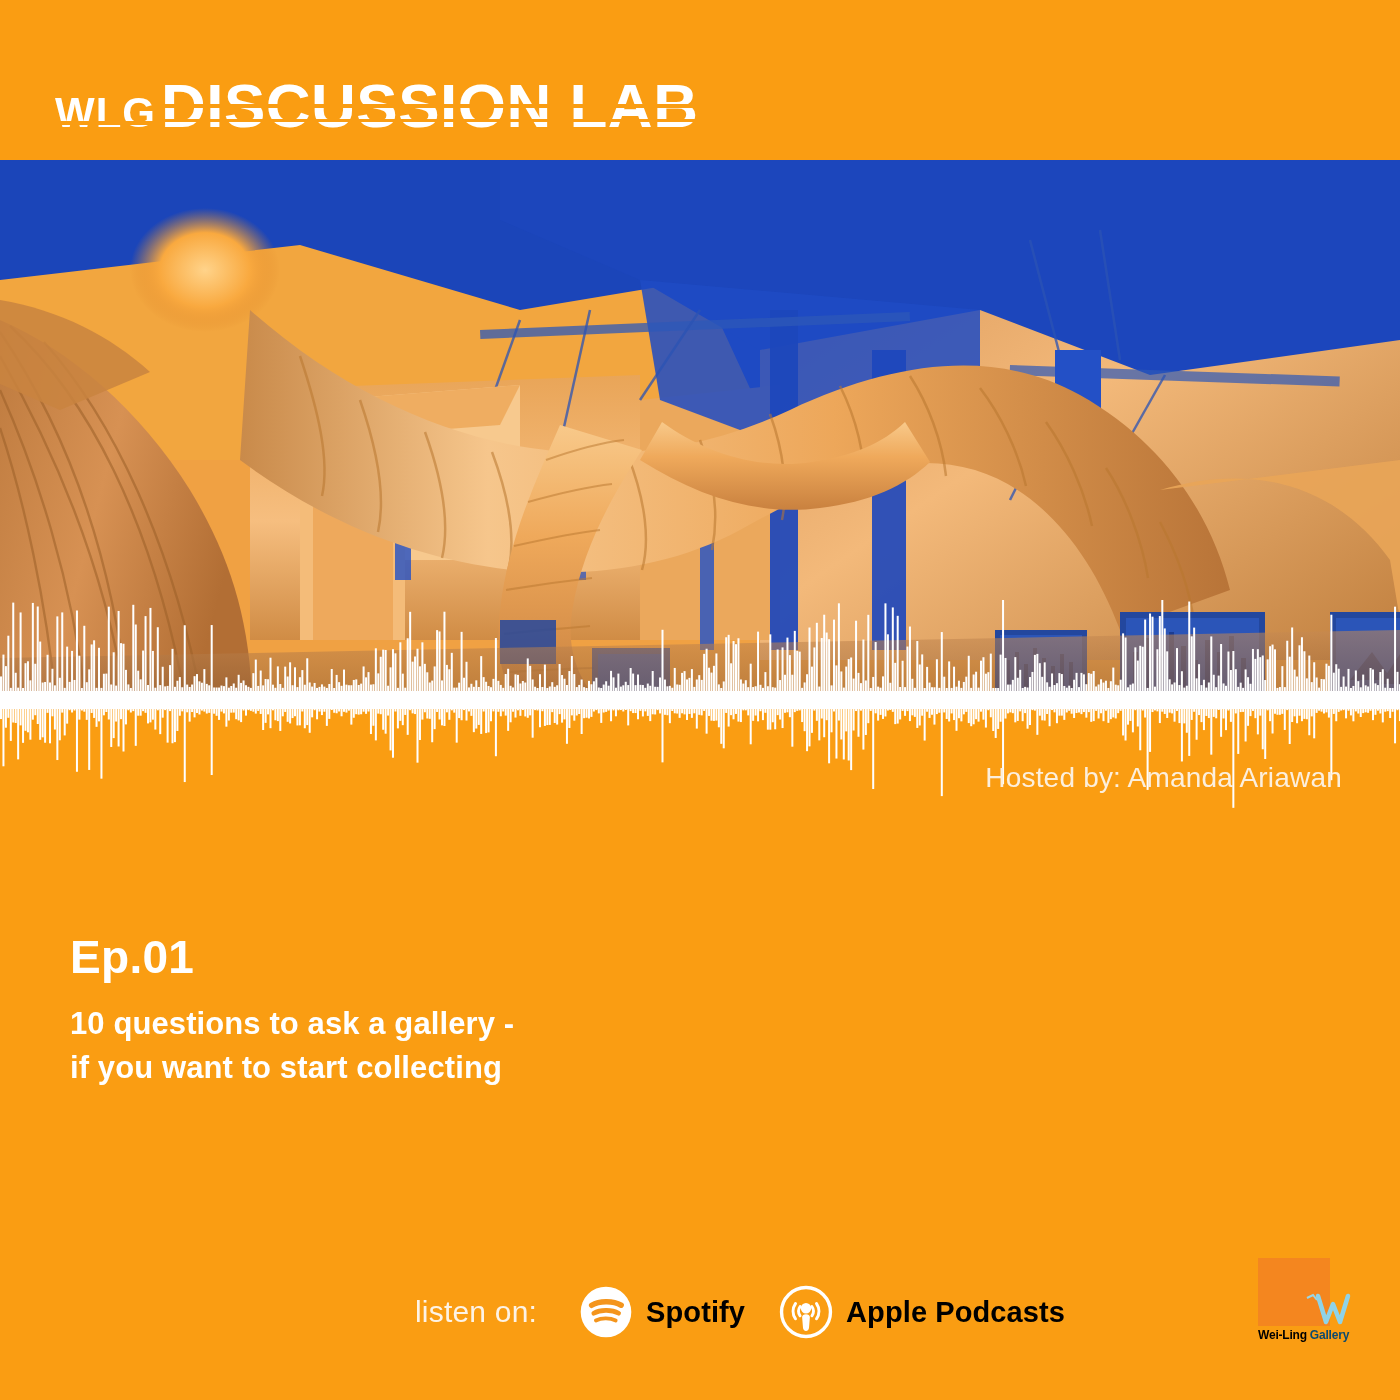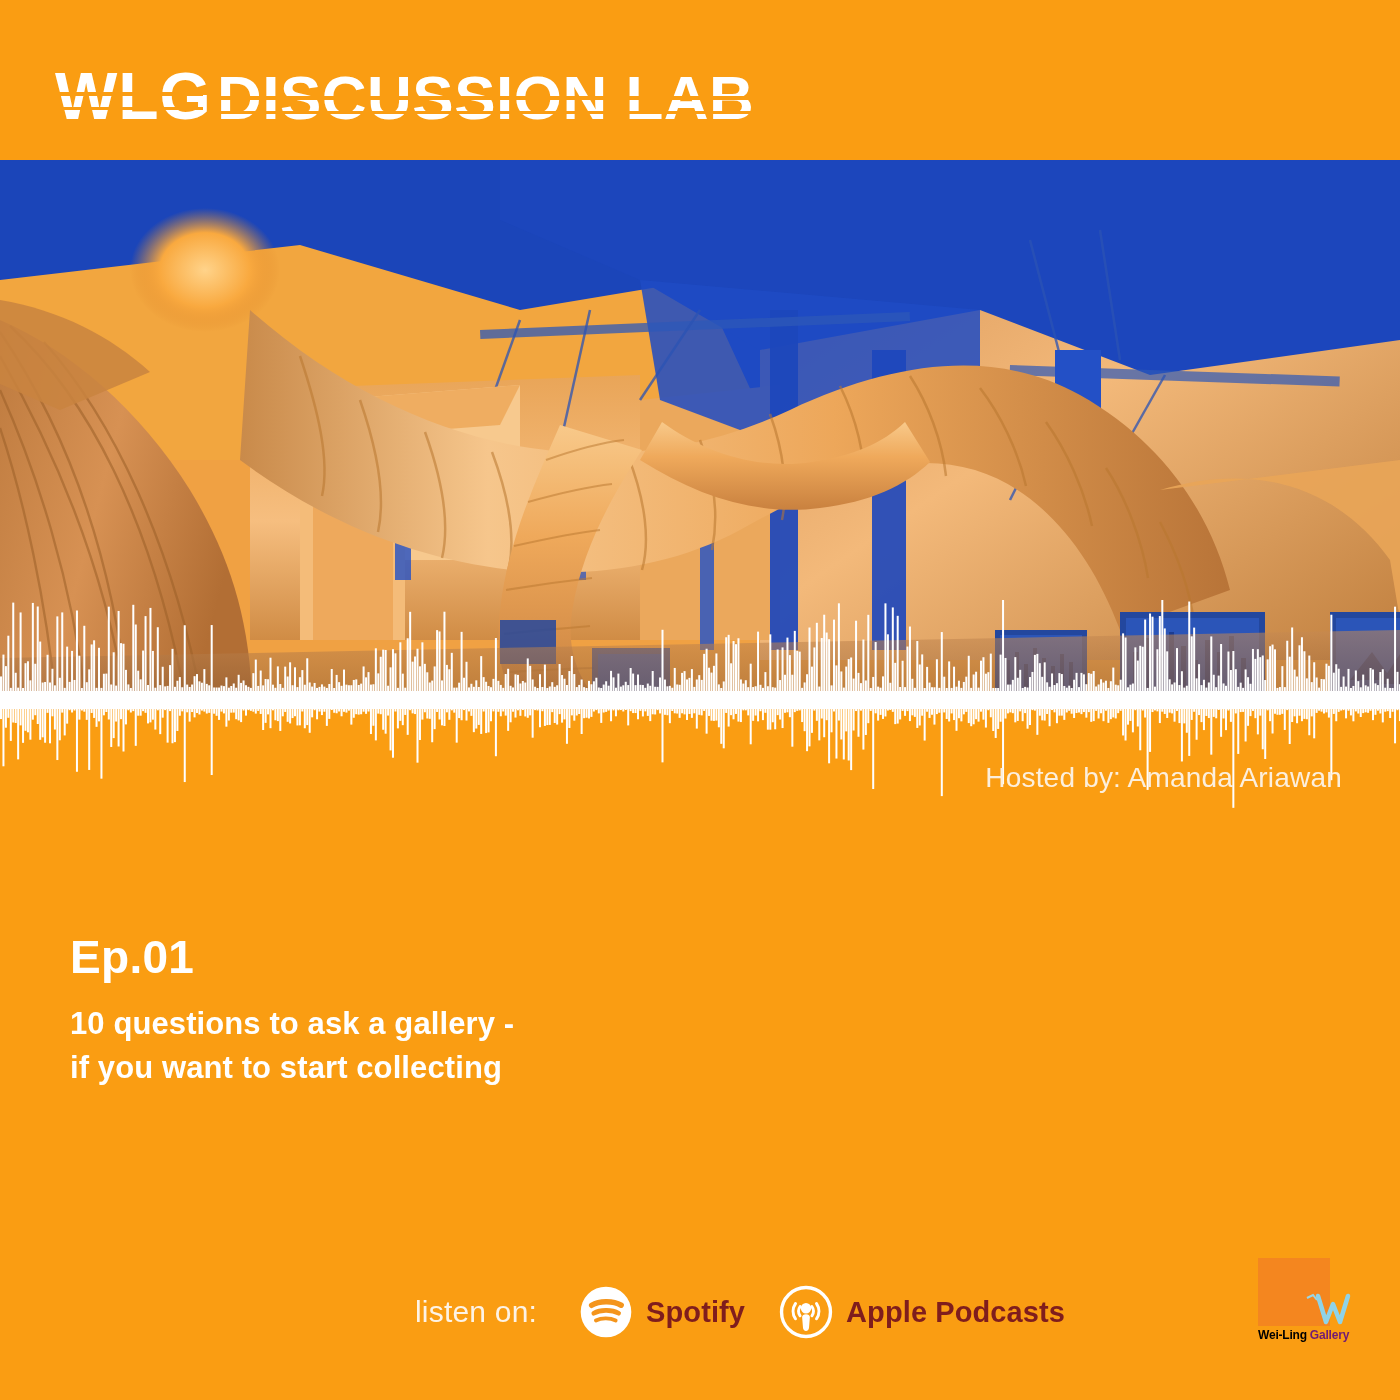--- a/index.html
+++ b/index.html
@@ -28,22 +28,22 @@
     letter-spacing:0.5px;
   }
   .title-line{
     font-size:62px;
     font-weight:700;
     font-family:"Liberation Sans", sans-serif;
     white-space:nowrap;
     display:block;
     position:relative;
   }
-  #title-line-1{font-size:66px;letter-spacing:1px;text-align:center;}
-  #title-line-2{font-size:62px;letter-spacing:0.5px;margin-top:6px;}
+  #title-line-1{font-size:42px;letter-spacing:1px;text-align:center;}
+  #title-line-2{font-size:62px;letter-spacing:0.5px;margin-top:14px;}
   
   .stencil-wrap{position:relative;display:inline-block;}
   .notch{position:absolute;background:#FA9D12;pointer-events:none;}
 
   
   #host{
     position:absolute;right:58px;top:762px;z-index:40;
     color:#FCEFDD;
     font-size:28px;
     font-weight:400;
@@ -73,39 +73,39 @@
   #listen-label{
     color:#FDF3E6;font-size:30px;font-weight:400;letter-spacing:0.2px;
     margin-right:42px;
   }
   .platform{
     display:flex;align-items:center;margin-right:34px;
   }
   .platform:last-child{margin-right:16px;}
   .plat-icon{width:54px;height:54px;flex:0 0 auto;margin-right:13px;}
   .plat-label{
-    color:#7f1d1d;font-size:29px;font-weight:700;letter-spacing:0.1px;white-space:nowrap;
+    color:#000000;font-size:29px;font-weight:700;letter-spacing:0.1px;white-space:nowrap;
   }
 
   
   #wl-logo{
     position:absolute;left:1258px;top:1258px;width:108px;height:100px;z-index:40;
   }
   #wl-square{
     position:absolute;left:0;top:0;width:72px;height:68px;background:#F4861F;
   }
   #wl-mark{
     position:absolute;left:46px;top:32px;width:58px;height:36px;
   }
   #wl-text{
     position:absolute;left:0;top:70px;white-space:nowrap;
     font-size:12px;font-weight:700;letter-spacing:-0.2px;
   }
   #wl-text .wl-dark{color:#000000;}
-  #wl-text .wl-light{color:#701a75;}
+  #wl-text .wl-light{color:#0c4a6e;}
 
   
   #wave{
     position:absolute;left:0;top:600px;width:1400px;height:250px;z-index:30;
     pointer-events:none;
   }
   #wave svg{display:block;}
 </style>
 </head>
 <body>

